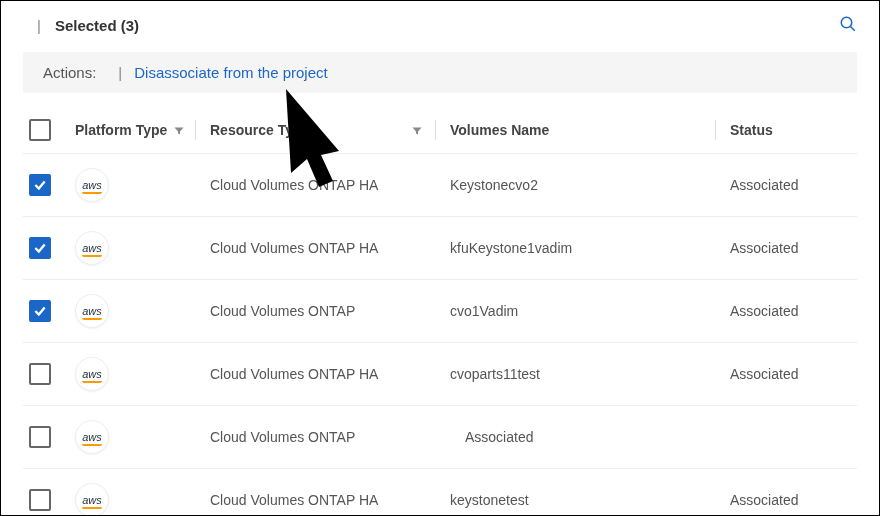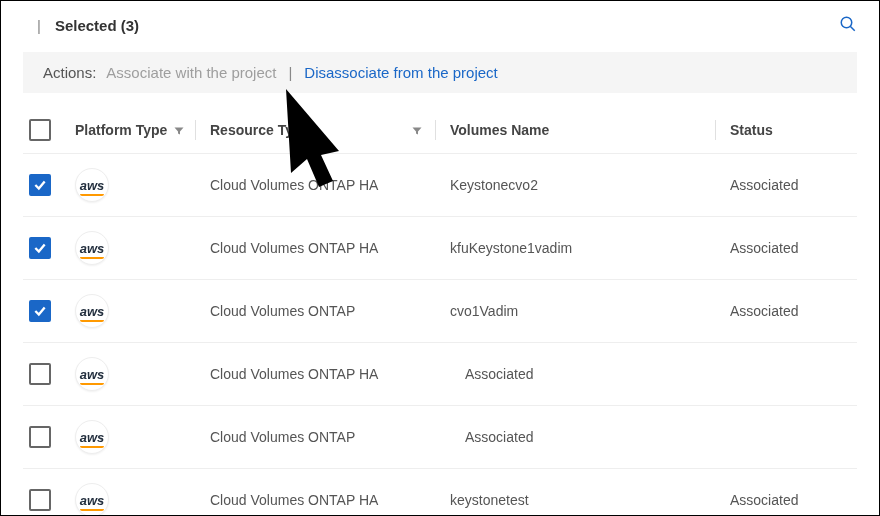--- a/index.html
+++ b/index.html
@@ -81,21 +81,21 @@
   }
   .chk.checked svg { display:block; }
   .chk svg { display:none; width:14px; height:14px; }
   .plat-badge {
     width: 34px; height:34px; border-radius:50%;
     background:#fff; border:1px solid #eee;
     display:flex; align-items:center; justify-content:center;
     box-shadow: 0 1px 2px rgba(0,0,0,0.06);
   }
   .aws-text {
-    font-size:13px; font-weight:700; color:#232f3e;
+    font-size:11px; font-weight:400; color:#232f3e;
     font-style: italic;
     position:relative;
   }
   .aws-text::after {
     content:"";
     position:absolute;
     left:0; right:0; bottom:-3px;
     height:2px;
     background:#ff9900;
     border-radius:0 0 4px 4px;
@@ -119,21 +119,20 @@
   <span class="search-icon">
     <svg viewBox="0 0 24 24" fill="none" stroke="#1a67c7" stroke-width="2">
         <circle cx="10" cy="10" r="7"></circle>
         <line x1="21" y1="21" x2="15" y2="15"></line>
       </svg>
   </span>
 </div>
 
 <div class="actions-bar">
   <span class="actions-label">Actions:</span>
-  <span class="action-link action-disabled">Associate with the project</span>
   <span class="action-sep">|</span>
   <span class="action-link action-enabled">Disassociate from the project</span>
 </div>
 
 <div class="table-wrap">
   <div class="thead">
     <div class="col-chk">
       <span class="chk">
         
       </span>
@@ -246,20 +245,23 @@
         <div class="col-plat">
           <span class="plat-badge">
             <span class="aws-text">aws</span>
           </span>
         </div>
         <div class="col-sep" style="visibility:hidden"></div>
         <div class="col-rtype">
           <span class="cell-text">Cloud Volumes ONTAP HA</span>
         </div>
         <div class="col-sep" style="visibility:hidden"></div>
+        <div class="col-rname">
+          <span class="cell-text">cvoparts11test</span>
+        </div>
         <div class="col-sep" style="visibility:hidden"></div>
         <div class="col-status">
           <span class="cell-text">Associated</span>
         </div>
       </div>
       <div class="row">
         <div class="col-chk">
           <span class="chk"></span>
         </div>
         <div class="col-plat">

